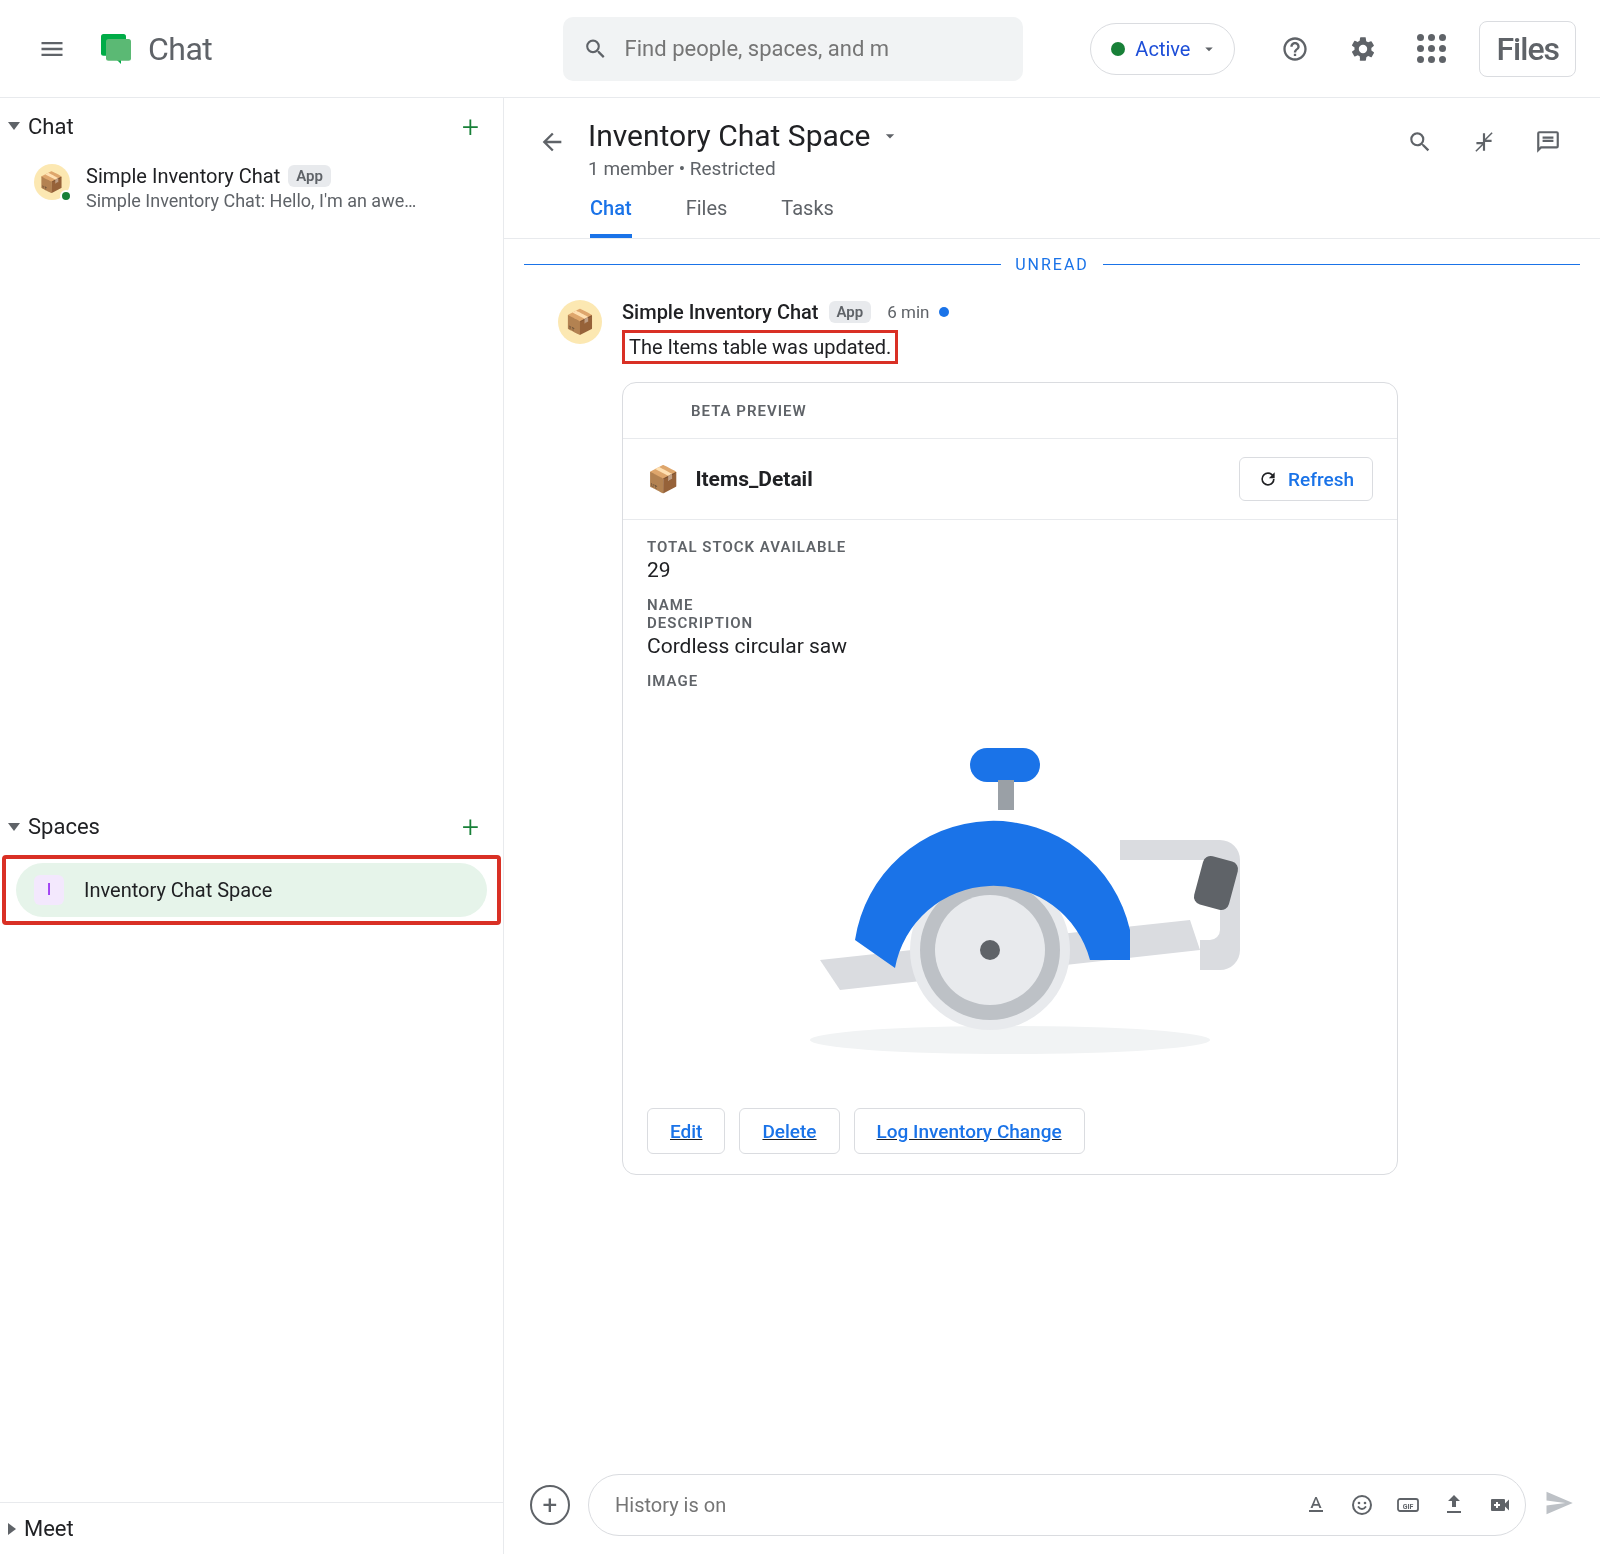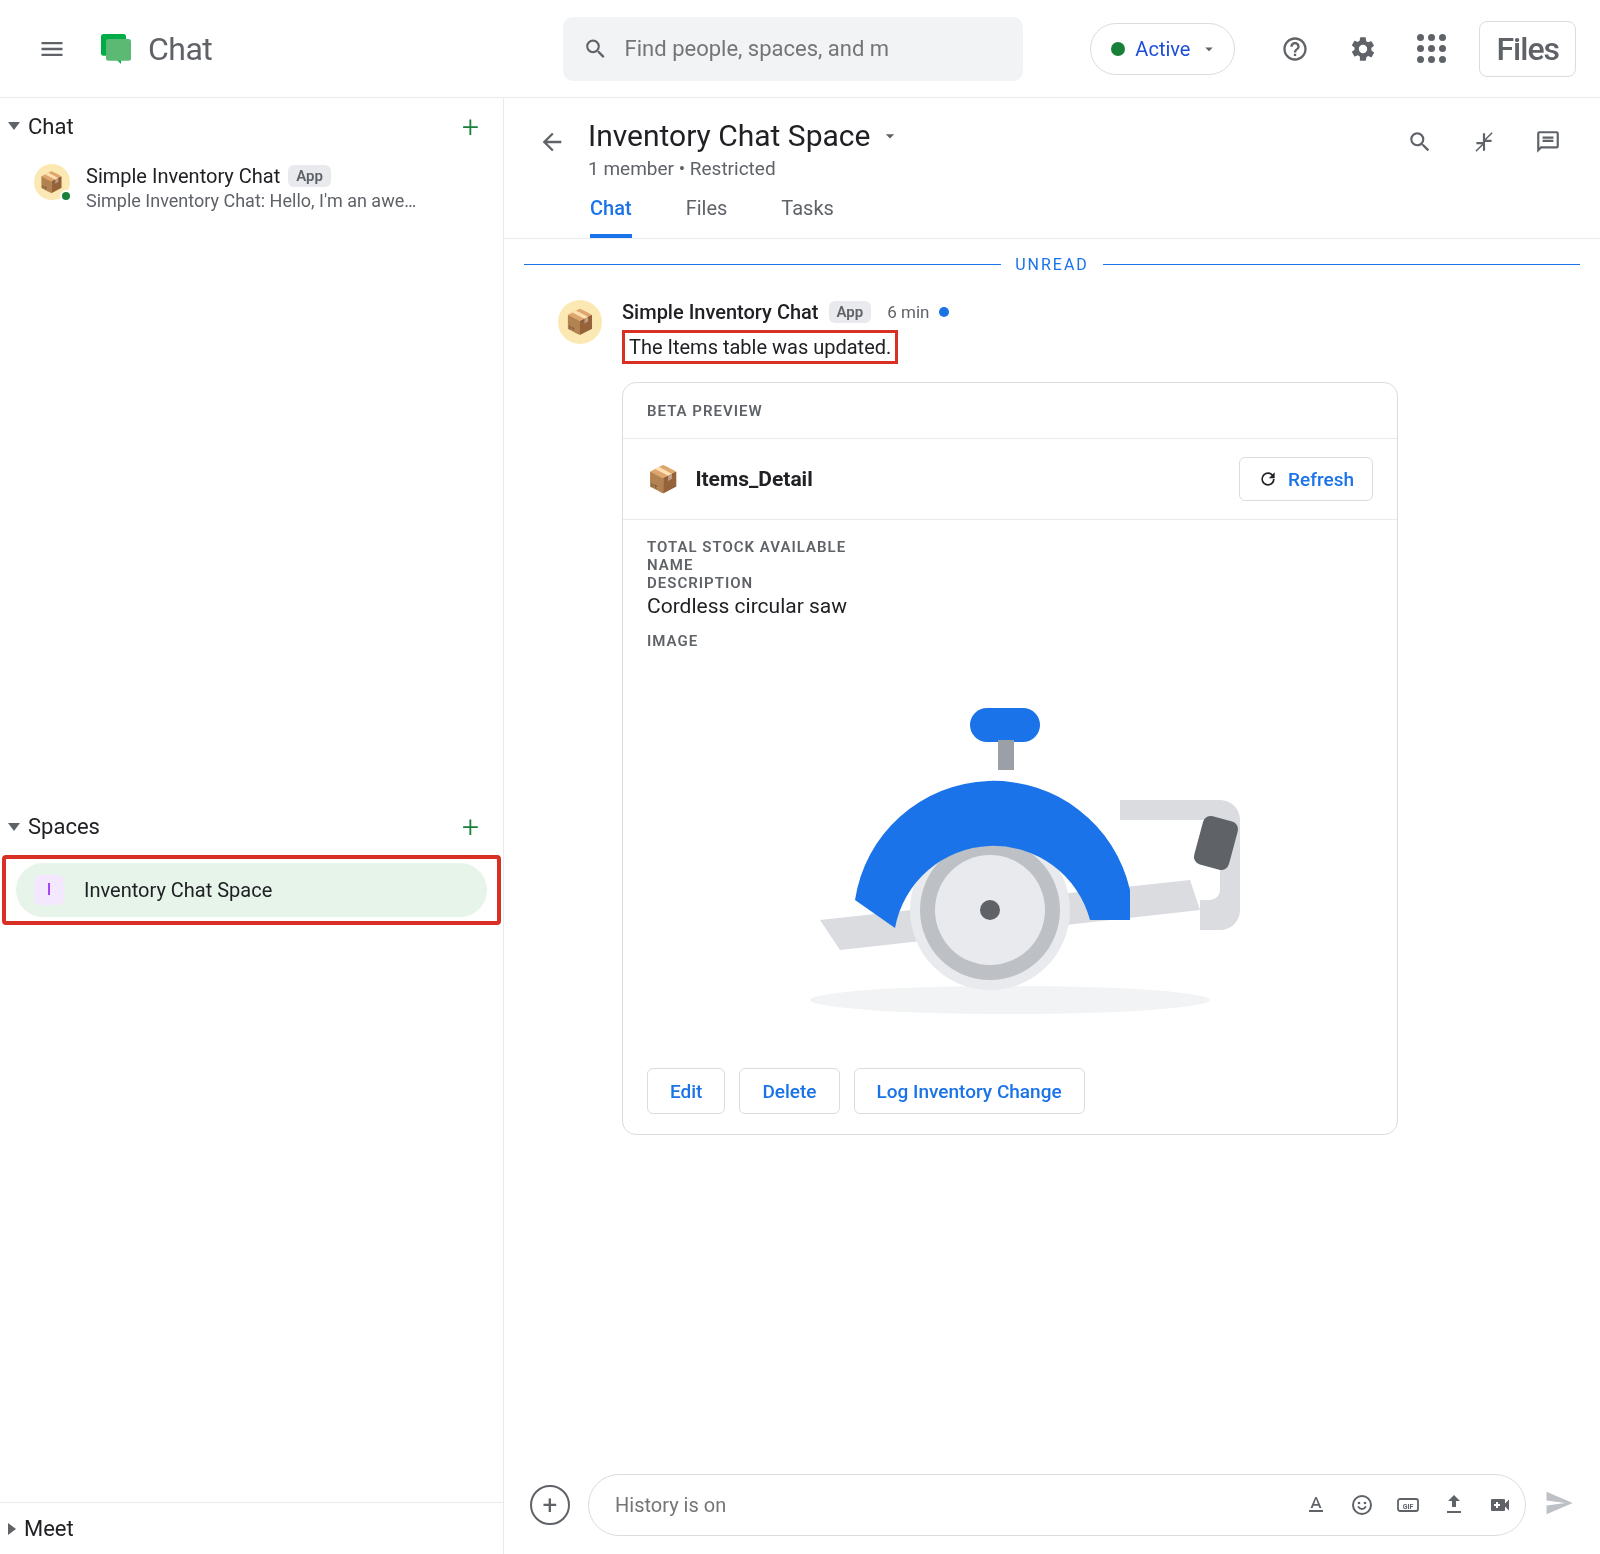--- a/index.html
+++ b/index.html
@@ -83,30 +83,30 @@
 .msg-sender { font-size:20px; font-weight:500; }
 .msg-time { font-size:17px; color:#5f6368; margin-left:6px; }
 .blue-dot { width:10px; height:10px; border-radius:50%; background:#1a73e8; }
 .msg-text { font-size:20px; margin-top:6px; padding:2px 4px; display:inline-block;text-align:center; }
 .msg-text.hl { border:3px solid #d93025; }
 
 
 .card { border:1px solid #dadce0; border-radius:14px; margin-top:18px; max-width:776px; overflow:hidden; }
 .card-sec { padding:18px 24px; }
 .card-sec + .card-sec { border-top:1px solid #e8eaed; }
-.beta { font-size:15px; color:#5f6368; letter-spacing:1px; font-weight:600; }
+.beta { font-size:15px; color:#5f6368; letter-spacing:1px; font-weight:600;margin-left:44px; }
 .card-title-row { display:flex; align-items:center; gap:16px; }
 .card-title-row .box-emoji{ font-size:26px; }
 .card-title { font-size:21px; font-weight:700; }
 .refresh-btn { margin-left:auto; border:1px solid #dadce0; border-radius:6px; height:44px; padding:0 18px; display:flex; align-items:center; gap:10px; color:#1a73e8; font-size:19px; font-weight:500; cursor:pointer; background:#fff; }
 .refresh-btn svg{ width:20px; height:20px; fill:#202124; }
 .field-lbl { font-size:15px; color:#5f6368; letter-spacing:1px; font-weight:600; }
 .field-val { font-size:21px; color:#202124; margin:2px 0 14px 0; }
 .card-img { width:100%; height:380px; display:flex; align-items:center; justify-content:center; }
-.card-actions { display:flex; gap:14px; padding:20px 24px; }
+.card-actions { display:flex; gap:14px; padding:20px 24px;text-decoration:underline; }
 .card-actions button { border:1px solid #dadce0; background:#fff; color:#1a73e8; border-radius:6px; height:46px; padding:0 22px; font-size:19px; font-weight:500; cursor:pointer; }
 
 
 .composer-row { margin-top:auto; display:flex; align-items:center; gap:18px; padding:18px 26px; }
 .plus-circ { width:40px; height:40px; border:2px solid #5f6368; border-radius:50%; display:flex; align-items:center; justify-content:center; color:#5f6368; font-size:26px; cursor:pointer; }
 .composer { flex:1; height:62px; border:1px solid #dadce0; border-radius:31px; display:flex; align-items:center; padding:0 10px 0 26px; }
 .composer input { border:0; outline:0; flex:1; font-size:20px; color:#5f6368; background:none; }
 .comp-icons { display:flex; gap:16px; align-items:center; }
 .comp-icons .ci { width:30px; height:30px; display:flex; align-items:center; justify-content:center; cursor:pointer; }
 .comp-icons svg { width:24px; height:24px; fill:#5f6368; }
@@ -288,20 +288,21 @@
             <span class="card-title">Items_Detail</span>
             <button class="refresh-btn">
               <svg viewBox="0 0 24 24">
                   <path d="M17.65 6.35A7.95 7.95 0 0012 4a8 8 0 108 8h-2a6 6 0 11-1.76-4.24L13 11h7V4l-2.35 2.35z"></path>
                 </svg>
               <span>Refresh</span>
             </button>
           </div>
           <div class="card-sec">
             <div class="field-lbl">TOTAL STOCK AVAILABLE</div>
+            <div class="field-val">29</div>
             <div class="field-lbl">NAME</div>
             <div class="field-lbl">DESCRIPTION</div>
             <div class="field-val">Cordless circular saw</div>
             <div class="field-lbl">IMAGE</div>
             <div class="card-img">
               <svg viewBox="0 0 500 380" width="500" height="380">
                 <ellipse cx="250" cy="350" rx="200" ry="14" fill="#f1f3f4"></ellipse>
 
                 <path d="M60 270 L430 230 L440 260 L80 300 Z" fill="#dadce0"></path>
 

